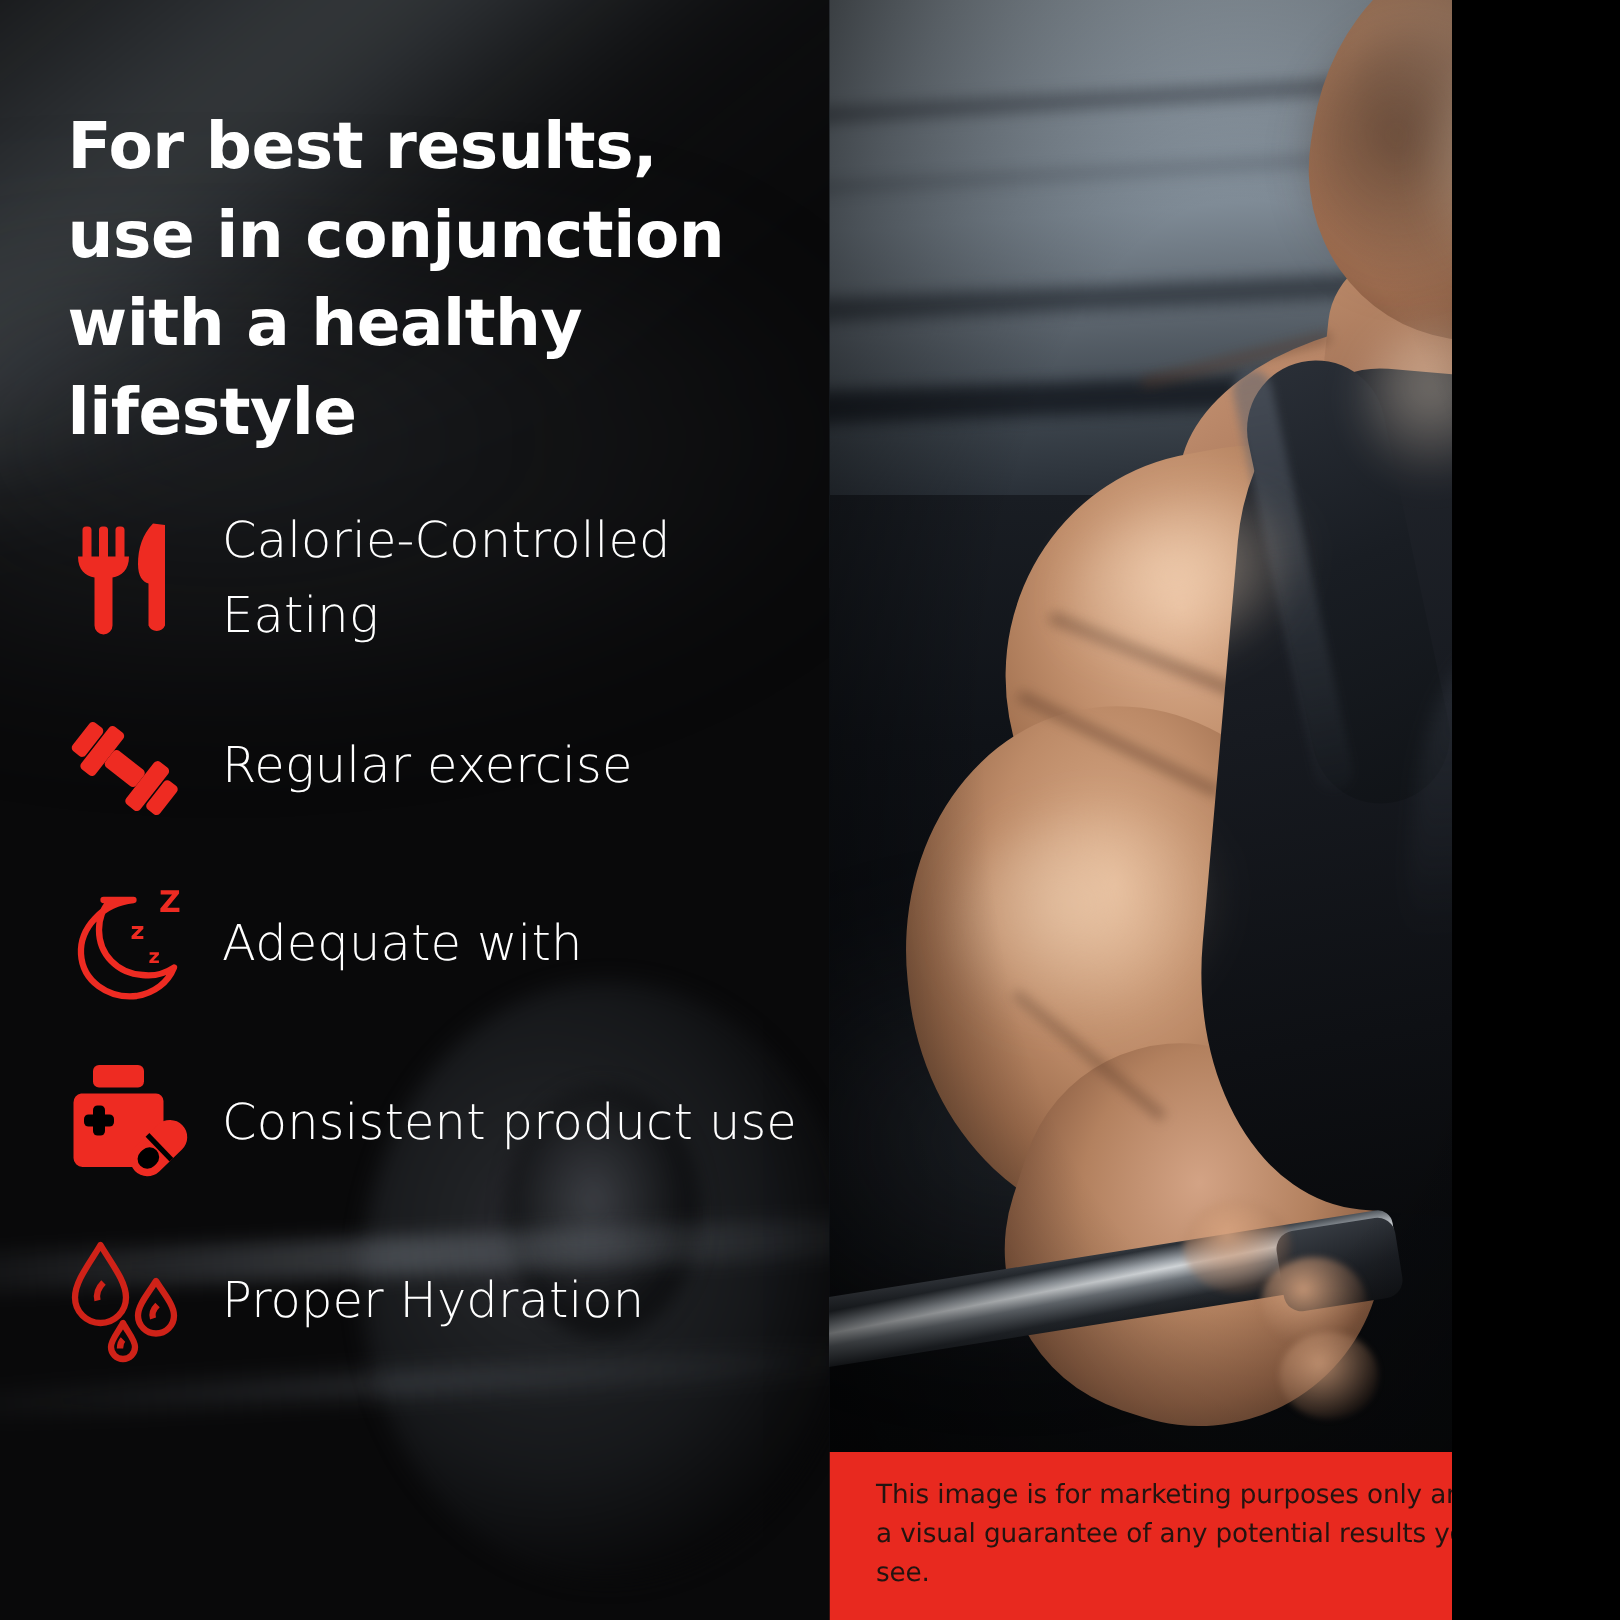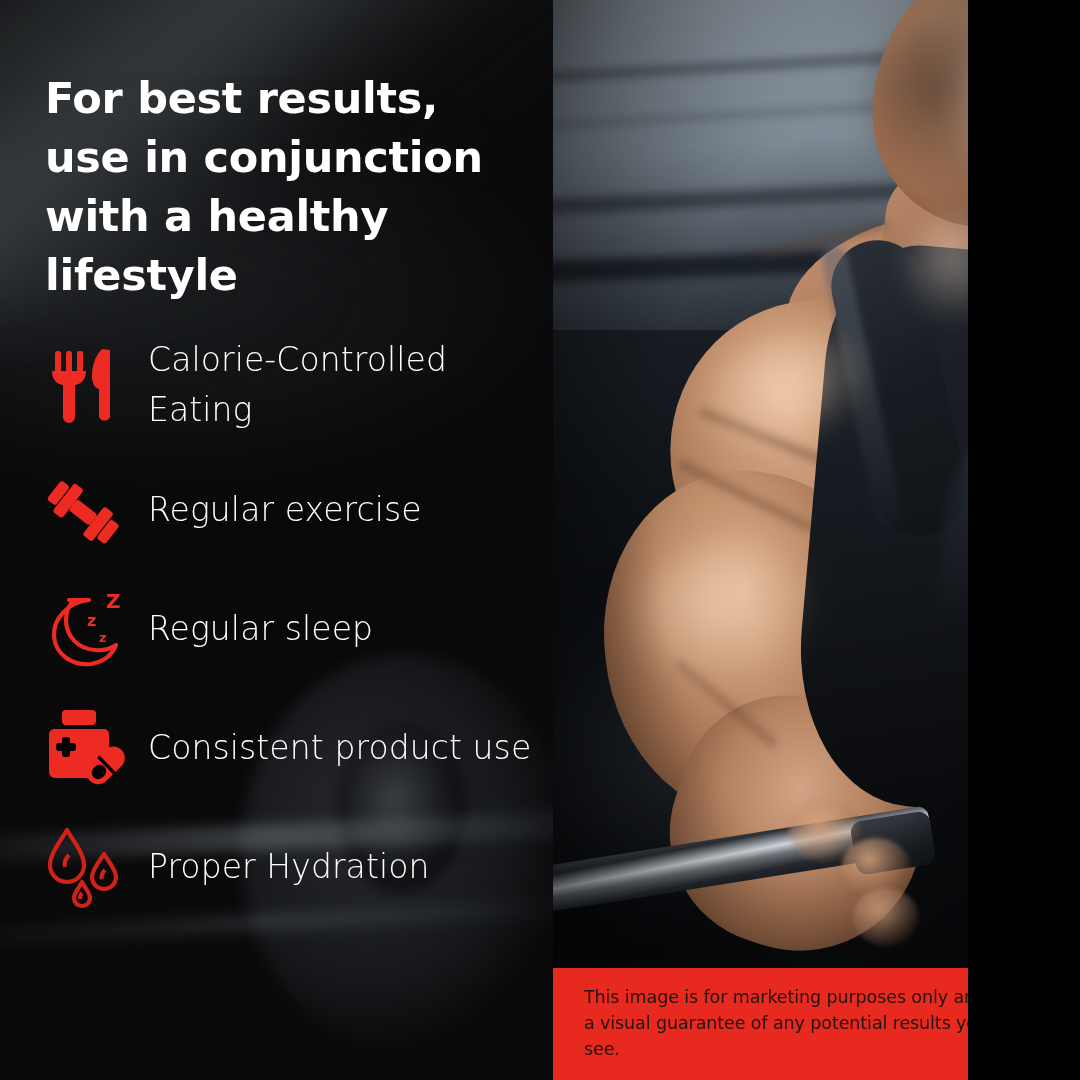--- a/index.html
+++ b/index.html
@@ -374,21 +374,21 @@
 
       <div class="check-row">
         <span class="icon-cell">
           <svg width="86" height="82" viewBox="0 0 86 82">
             <path d="M47 12C26 14 11 31 12 48c1 18 18 30 37 28 12-2 21-9 25-19-6 4-13 6-21 5-17-1-29-14-29-30 0-8 3-15 8-20-2 0-4 0-5 0z" fill="none" stroke="#ee2b22" stroke-width="4.2" stroke-linejoin="round"></path>
             <text x="64" y="20" font-family="DejaVu Sans, sans-serif" font-size="20" font-weight="700" fill="#ee2b22">Z</text>
             <text x="45" y="38" font-family="DejaVu Sans, sans-serif" font-size="16" font-weight="700" fill="#ee2b22">z</text>
             <text x="57" y="54" font-family="DejaVu Sans, sans-serif" font-size="13" font-weight="700" fill="#ee2b22">z</text>
           </svg>
         </span>
-        <span class="check-label">Regular sleep</span>
+        <span class="check-label">Adequate with</span>
       </div>
 
       <div class="check-row">
         <span class="icon-cell">
           <svg width="88" height="82" viewBox="0 0 88 82">
             <g fill="#ee2b22">
               <rect x="20" y="3" width="34" height="15" rx="4"></rect>
               <path d="M12 22h50a5 5 0 0 1 5 5v38a6 6 0 0 1-6 6H13a6 6 0 0 1-6-6V28a6 6 0 0 1 5-6z"></path>
             </g>
             <g fill="#000">

